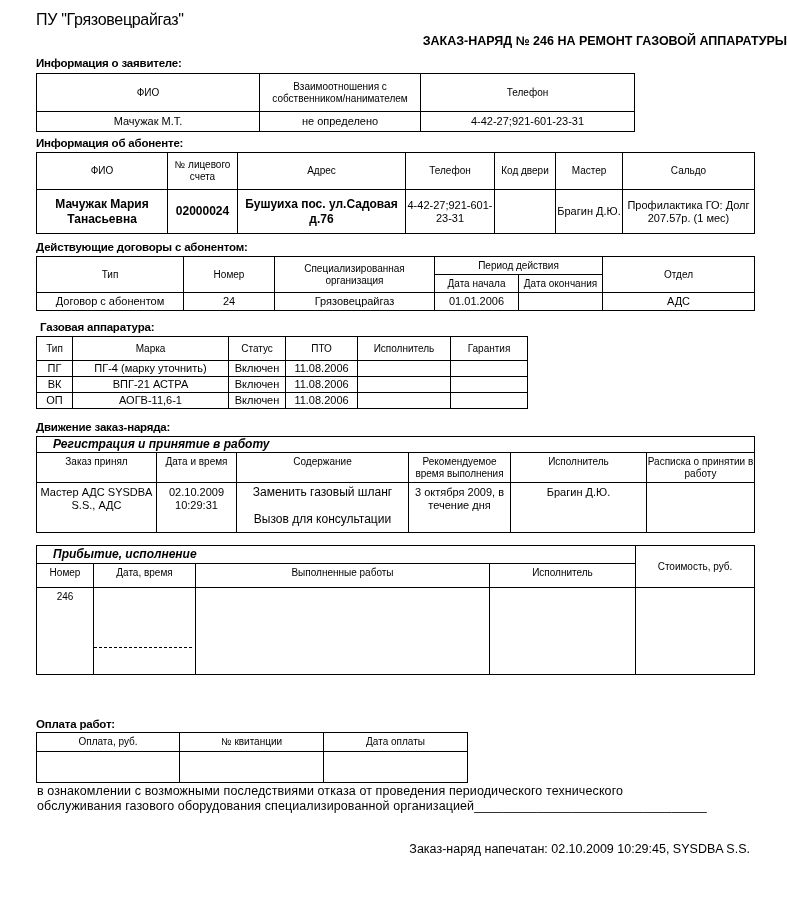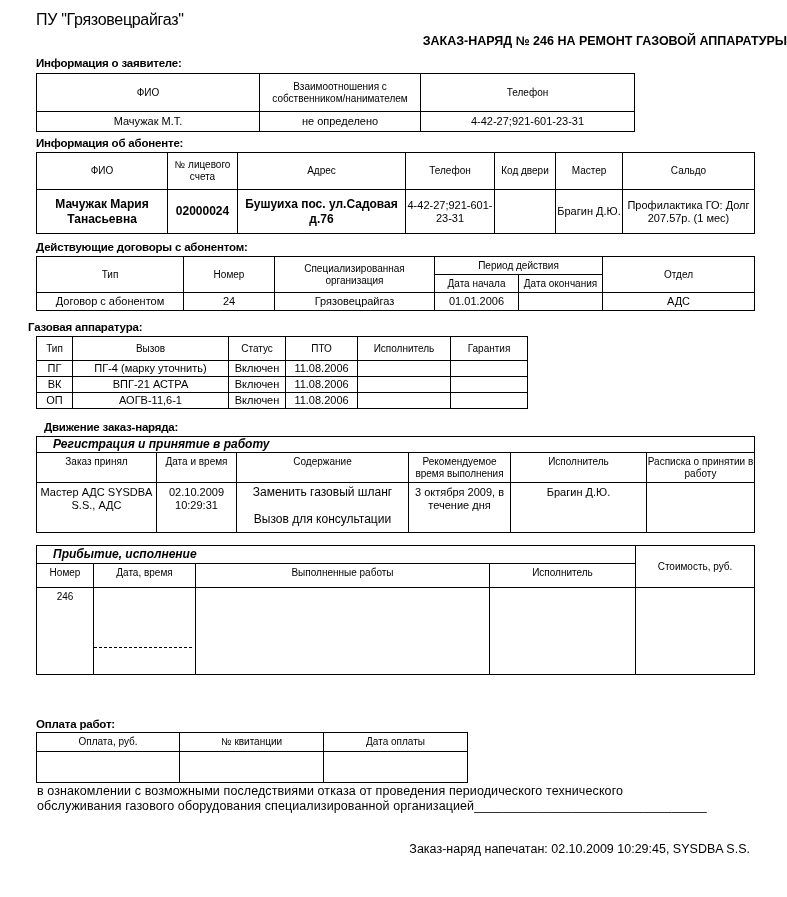--- a/index.html
+++ b/index.html
@@ -105,34 +105,34 @@
     <td>Договор с абонентом</td>
     <td>24</td>
     <td>Грязовецрайгаз</td>
     <td>01.01.2006</td>
     <td></td>
     <td>АДС</td>
   </tr>
 </tbody>
   </table>
 
-<div class="abs sec" style="left:28px;top:321px;">Газовая аппаратура:</div>
+<div class="abs sec" style="left:40px;top:321px;">Газовая аппаратура:</div>
 <table style="left:36px;top:336px;width:491px;">
   <colgroup>
       <col style="width:36px">
       <col style="width:156px">
       <col style="width:57px">
       <col style="width:72px">
       <col style="width:93px">
       <col style="width:77px">
     </colgroup>
   <tbody>
       <tr style="height:24px">
     <th class="sm">Тип</th>
-    <th class="sm">Вызов</th>
+    <th class="sm">Марка</th>
     <th class="sm">Статус</th>
     <th class="sm">ПТО</th>
     <th class="sm">Исполнитель</th>
     <th class="sm">Гарантия</th>
   </tr>
   <tr style="height:16px">
     <td>ПГ</td>
     <td>ПГ-4 (марку уточнить)</td>
     <td>Включен</td>
     <td>11.08.2006</td>
@@ -151,21 +151,21 @@
     <td>ОП</td>
     <td>АОГВ-11,6-1</td>
     <td>Включен</td>
     <td>11.08.2006</td>
     <td></td>
     <td></td>
   </tr>
 </tbody>
   </table>
 
-<div class="abs sec" style="left:36px;top:421px;margin-left:8px;">Движение заказ-наряда:</div>
+<div class="abs sec" style="left:36px;top:421px;">Движение заказ-наряда:</div>
 <table style="left:36px;top:436px;width:718px;">
   <colgroup>
       <col style="width:120px">
       <col style="width:80px">
       <col style="width:172px">
       <col style="width:102px">
       <col style="width:136px">
       <col style="width:108px">
     </colgroup>
   <tbody>

